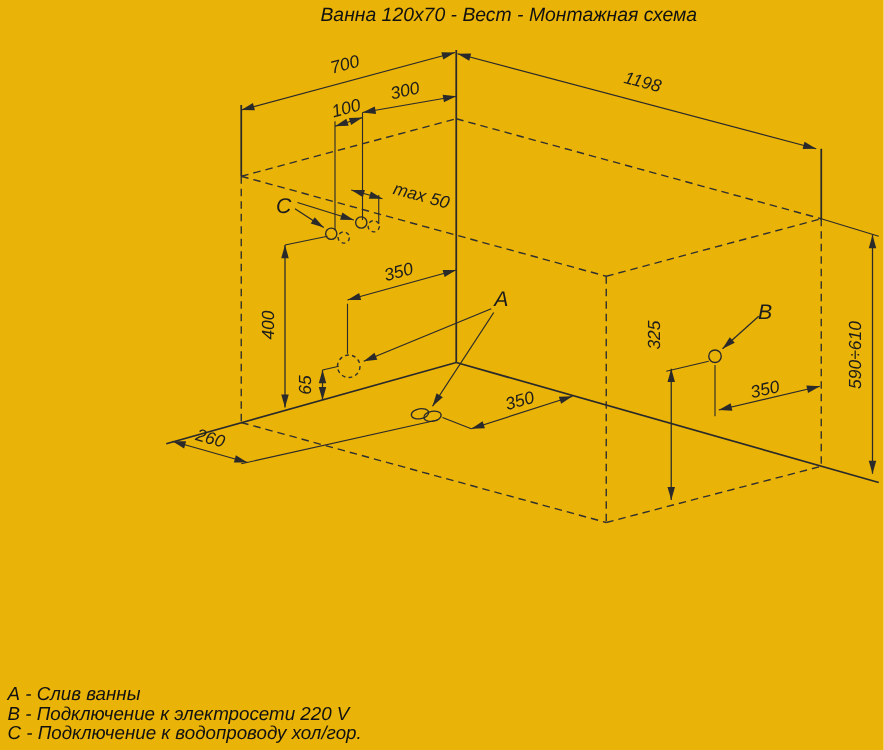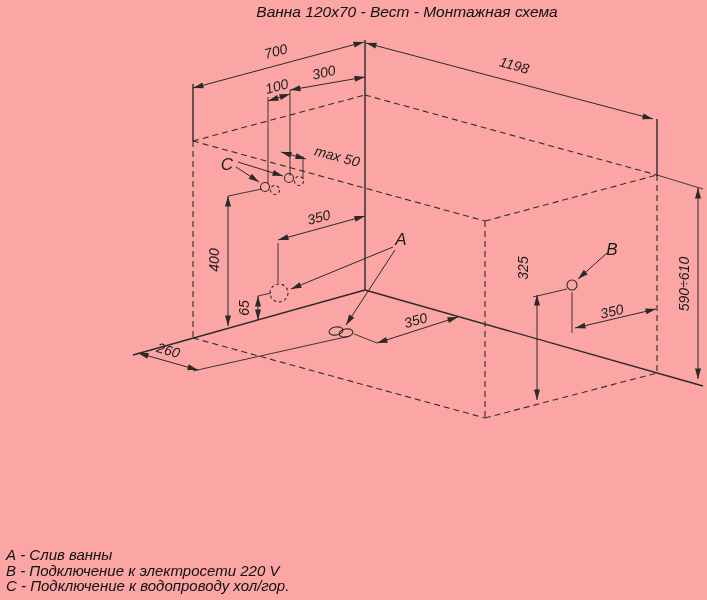--- a/index.html
+++ b/index.html
@@ -1,16 +1,16 @@
 <!DOCTYPE html>
 <html><head>
 <meta charset="utf-8">
 <style>
   html,body{margin:0;padding:0;background:#ffffff;}
-  #stage{position:relative;width:707px;height:600px;background:#fca5a5;overflow:hidden;
+  #stage{position:relative;width:707px;height:600px;background:#eab308;overflow:hidden;
          font-family:"Liberation Sans",sans-serif;}
   svg{position:absolute;left:0;top:0;}
   .edge  {stroke:#2a2a2a;stroke-width:1.4;fill:none;}
   .hidden{stroke:#2f2f2f;stroke-width:1.1;fill:none;stroke-dasharray:6 4;}
   .dim   {stroke:#2a2a2a;stroke-width:1;fill:none;}
   .ext   {stroke:#2a2a2a;stroke-width:0.9;fill:none;}
   .hole  {stroke:#2f2f2f;stroke-width:1.1;fill:none;stroke-dasharray:3 2.6;}
   .part  {stroke:#2a2a2a;stroke-width:1.1;fill:none;}
   .t     {font-style:italic;font-size:14px;fill:#1c1c1c;}
   .t-big {font-style:italic;font-size:17px;fill:#1c1c1c;}

